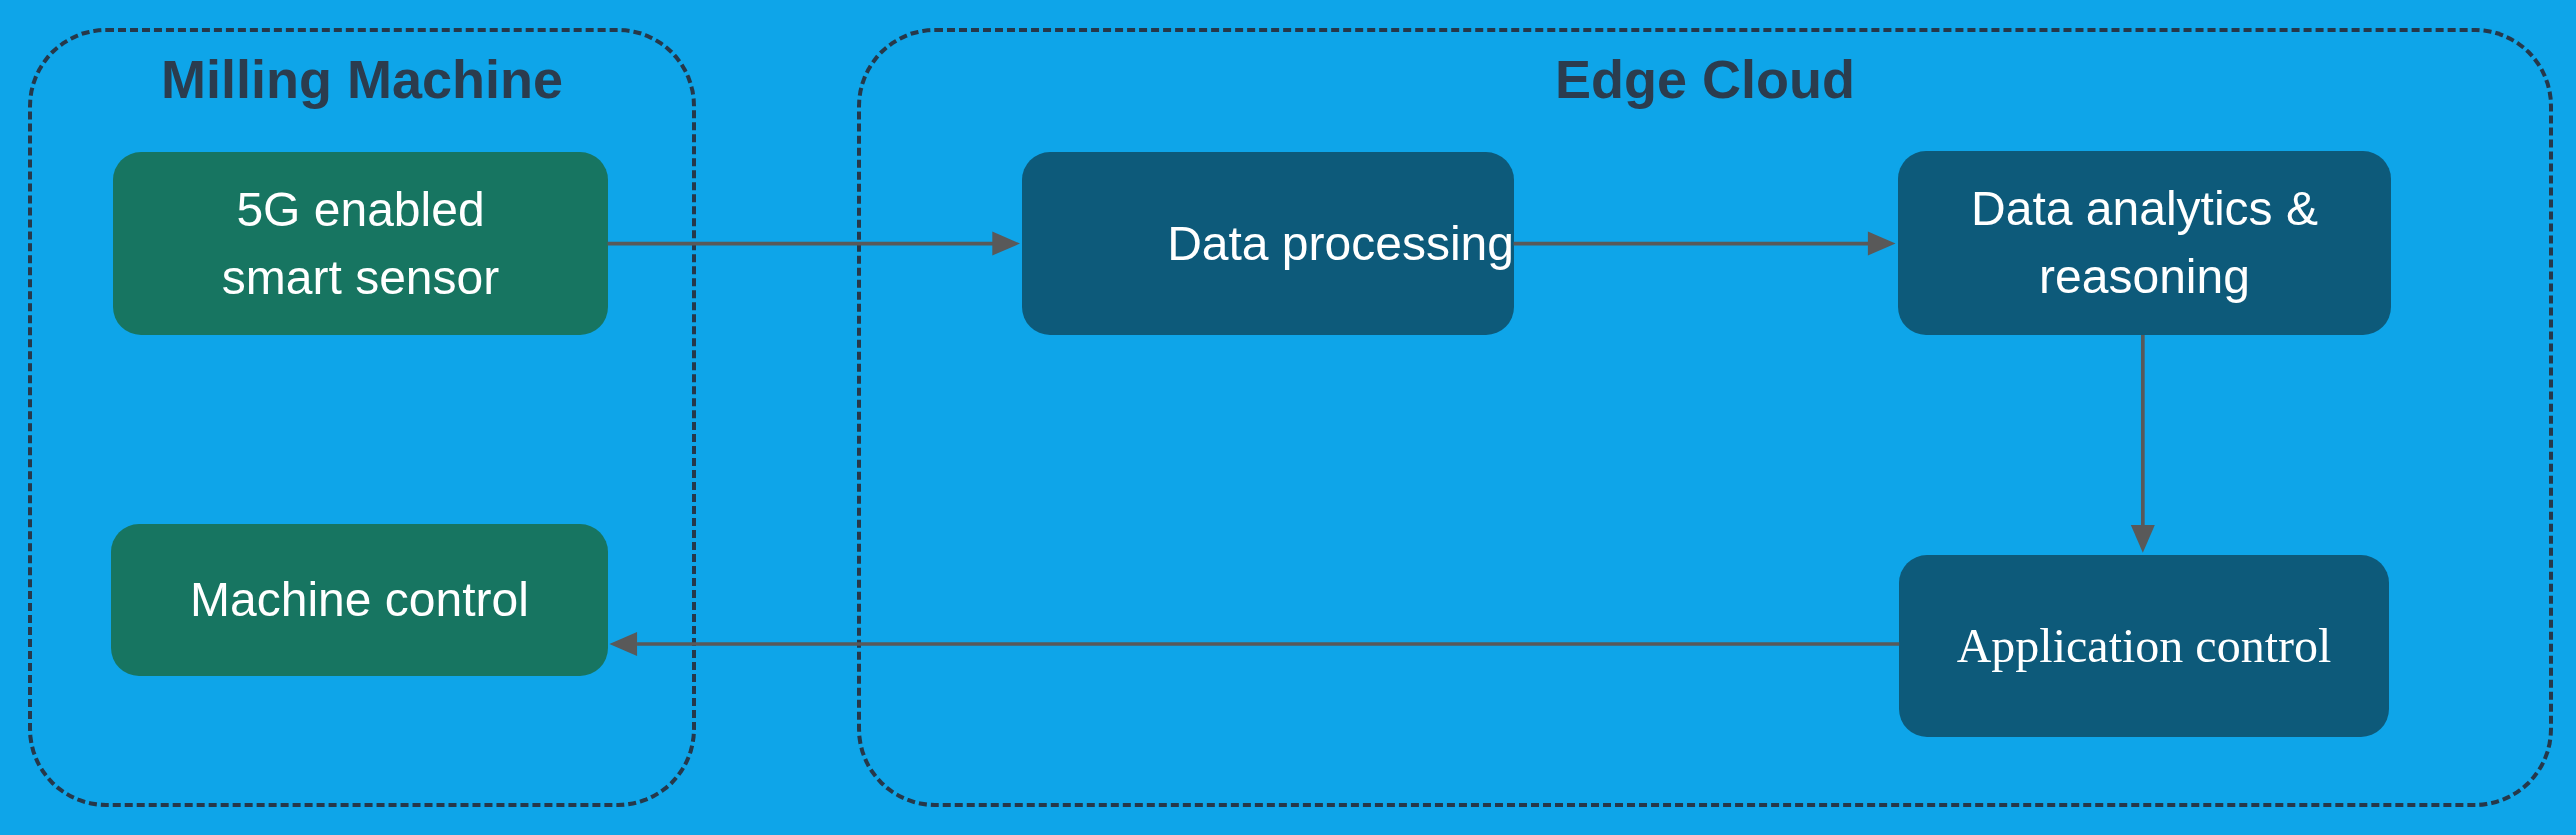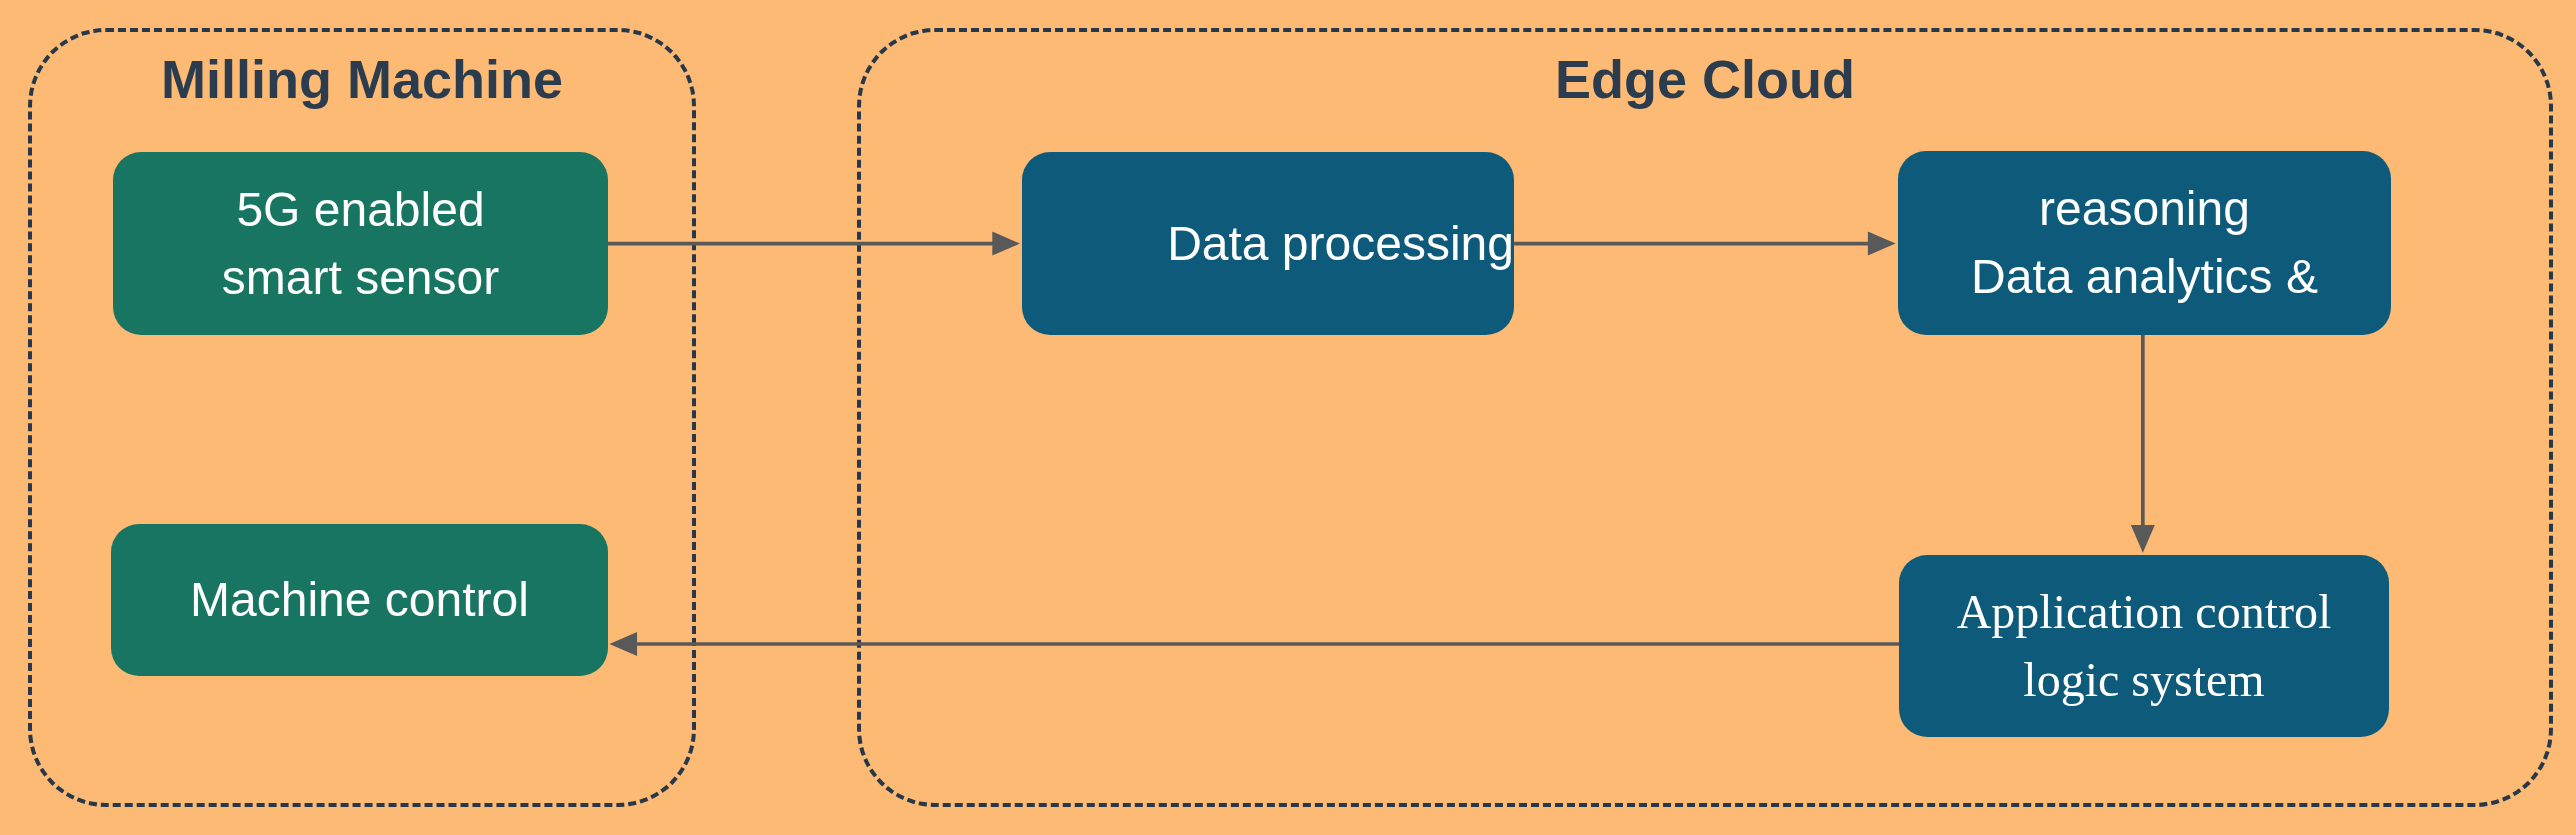--- a/index.html
+++ b/index.html
@@ -9,21 +9,21 @@
   }
   body {
     width: 2576px;
     height: 835px;
     font-family: "Liberation Sans", sans-serif;
   }
   .canvas {
     position: relative;
     width: 2576px;
     height: 835px;
-    background: #fdba74;
+    background: #0ea5e9;
     overflow: hidden;
   }
   
   .group {
     position: absolute;
     box-sizing: border-box;
     border: 4.6px dashed #26384a;
     border-radius: 78px;
     background: transparent;
   }
@@ -97,27 +97,26 @@
 
   <div class="node node-green" id="node-machine-control">
     <span class="node-line">Machine control</span>
   </div>
 
   <div class="node node-blue" id="node-data-processing">
     <span class="node-line">Data processing</span>
   </div>
 
   <div class="node node-blue" id="node-analytics">
+    <span class="node-line">Data analytics &amp;</span>
     <span class="node-line">reasoning</span>
-    <span class="node-line">Data analytics &amp;</span>
   </div>
 
   <div class="node node-blue" id="node-app-logic">
     <span class="node-line">Application control</span>
-    <span class="node-line">logic system</span>
   </div>
 
   <svg class="arrows-layer" viewBox="0 0 2791 905" xmlns="http://www.w3.org/2000/svg">
     <g>
       <line class="arrow-line" x1="658" y1="264" x2="1077" y2="264"></line>
       <polygon class="arrow-head" points="1105,264 1075,251 1075,277"></polygon>
     </g>
     <g>
       <line class="arrow-line" x1="1640" y1="264" x2="2026" y2="264"></line>
       <polygon class="arrow-head" points="2054,264 2024,251 2024,277"></polygon>

